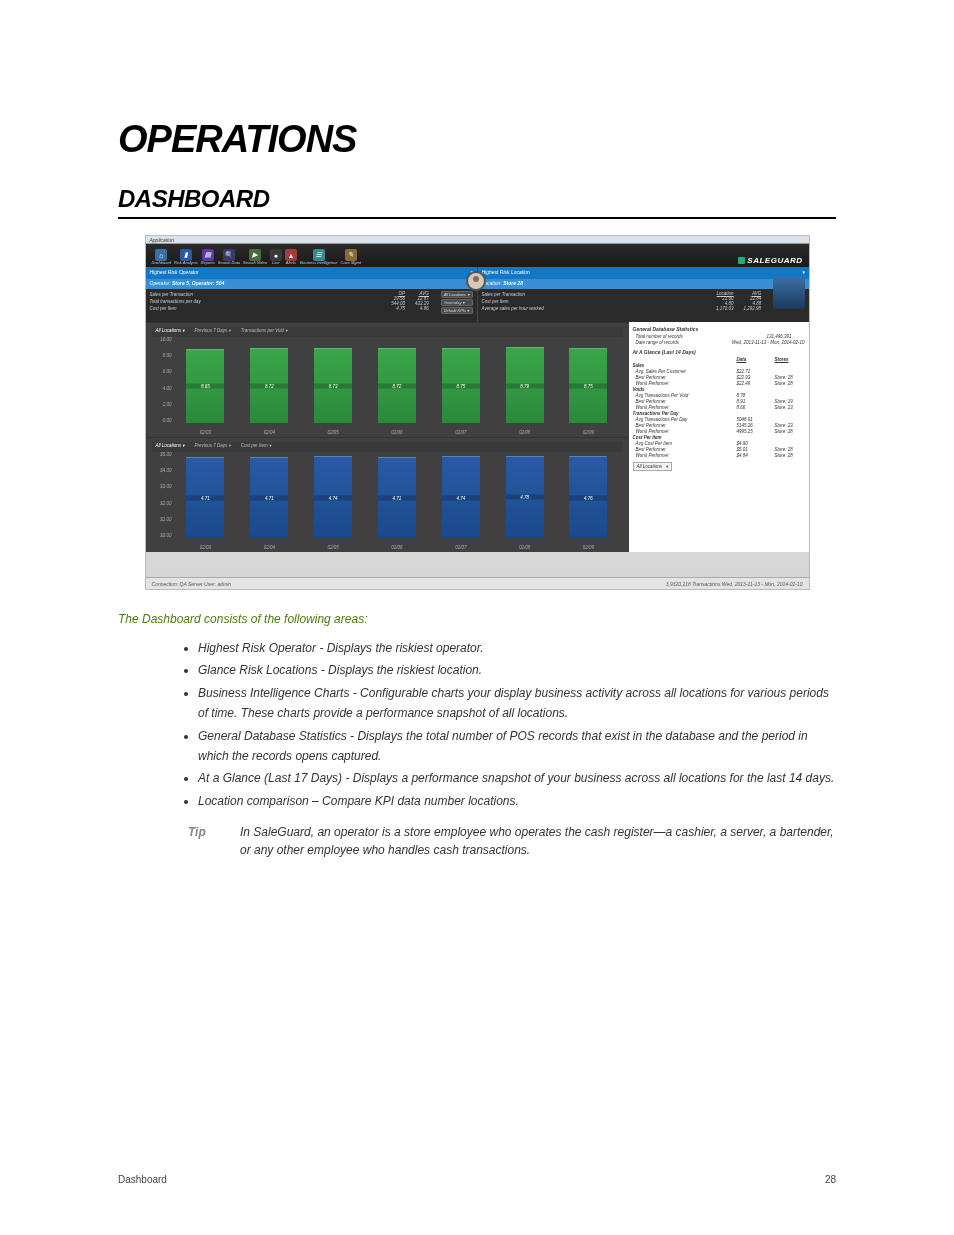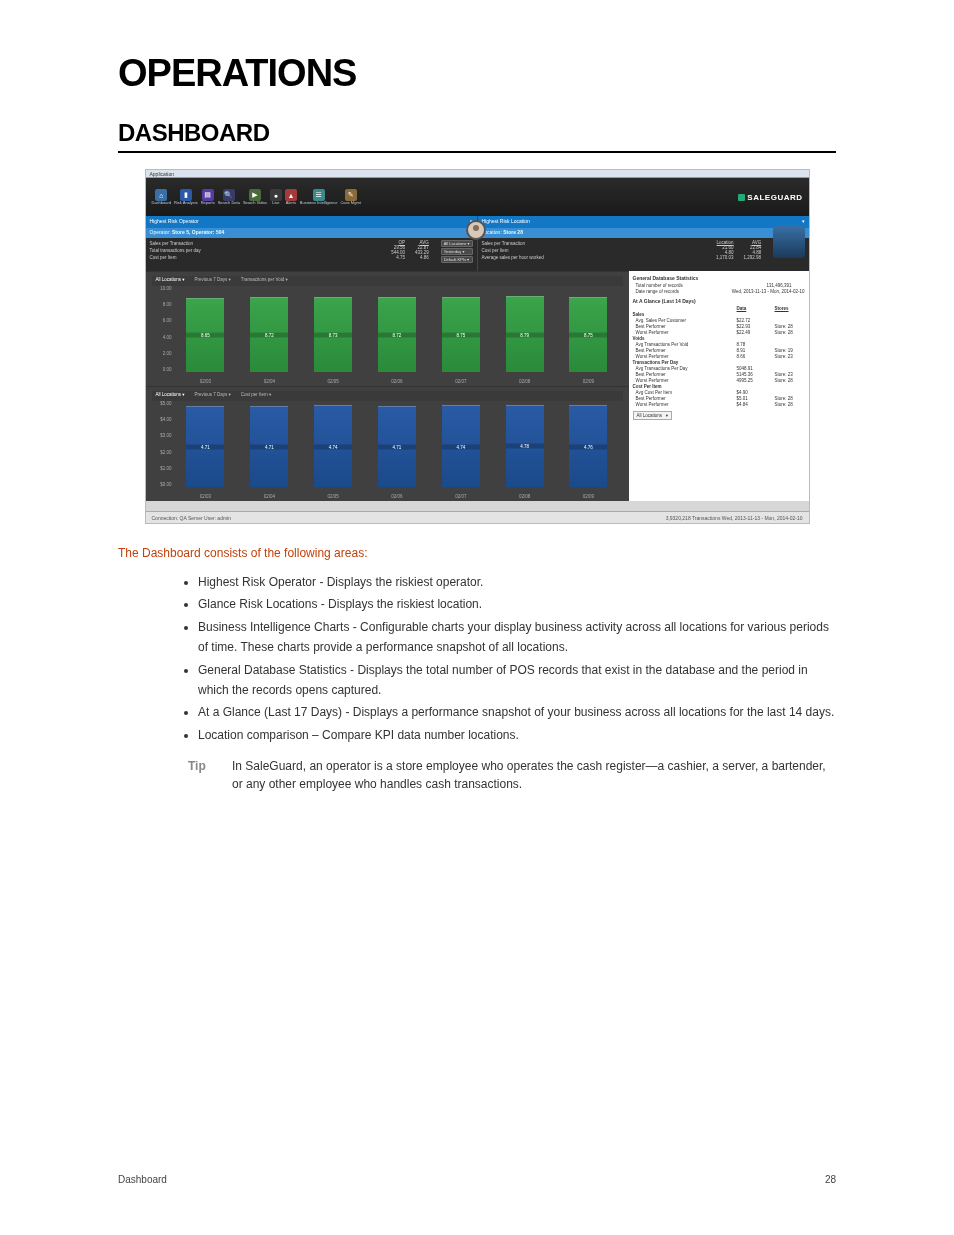--- a/index.html
+++ b/index.html
@@ -1,23 +1,23 @@
 <!DOCTYPE html>
 <html><head>
 <meta charset="utf-8">
 <style>
   * { box-sizing: border-box; margin: 0; padding: 0; }
   body { width: 954px; height: 1235px; background: #fff; font-family: Arial, sans-serif; color: #000; position: relative; }
-  .page { padding: 52px 118px 40px 118px; }
+  .page { padding: 118px 118px 40px 118px; font-style: italic; }
   h1.operations { font-size: 38px; font-weight: 900; letter-spacing: -1px; margin-bottom: 24px; font-family: Arial Black, Arial, sans-serif; }
   h2.dashboard { font-size: 24px; font-weight: 900; letter-spacing: -0.5px; border-bottom: 2px solid #000; padding-bottom: 4px; margin-bottom: 16px; font-family: Arial Black, Arial, sans-serif; }
   p.intro { font-size: 12px; line-height: 1.5; margin-bottom: 16px; color: #333; }
   .screenshot { width: 665px; height: 355px; margin: 0 auto 20px auto; background: linear-gradient(#e8e8e8,#d6d6d6); border: 1px solid #bbb; position: relative; font-size: 5px; color: #ddd; overflow: hidden; }
   .app-menubar { height: 8px; background: #dbe4ed; border-bottom:1px solid #999; font-size:5px; color:#333; padding-left:4px; line-height:8px; }
-  .app-toolbar { height: 38px; background: linear-gradient(#2a2a2a,#1a1a1a); display:flex; align-items:center; padding:2px 6px; justify-content: space-between; }
+  .app-toolbar { height: 23px; background: linear-gradient(#2a2a2a,#1a1a1a); display:flex; align-items:flex-end; padding:2px 6px; justify-content: space-between; }
   .tb-icons { display:flex; gap:3px; align-items:center; }
   .tb-btn { display:flex; flex-direction:column; align-items:center; gap:0px; }
   .tb-btn .ic { width:12px; height:12px; border-radius:2px; display:flex; align-items:center; justify-content:center; font-size:7px; color:#fff; }
   .tb-btn .lb { font-size:4px; color:#bcd; line-height:1; }
   .brand { font-size:8px; font-weight:bold; color:#fff; letter-spacing:0.5px; }
   .brand .shield { display:inline-block; width:7px; height:7px; background:#2a7; border-radius:1px; margin-right:2px; vertical-align:middle; }
   .risk-row { display:flex; height:55px; background:#2a2a2a; }
   .risk-half { flex:1; position:relative; }
   .risk-half + .risk-half { border-left:1px solid #444; }
   .risk-hdr { height:12px; background:#1277c4; color:#fff; font-size:5px; padding:2px 4px; display:flex; justify-content:space-between; }
@@ -49,25 +49,25 @@
   .stats-col { width:180px; background:#fff; color:#333; font-size:5px; padding:4px; overflow:hidden; }
   .stats-col .sect { margin-bottom:4px; }
   .stats-col .ttl { font-weight:bold; font-size:5px; margin-bottom:1px; }
   .stats-col .ln { display:flex; justify-content:space-between; padding:0.5px 0; font-size:4.5px; }
   .stats-col .ln .l { flex:1; padding-left:3px; }
   .stats-col .ln .d { width:38px; text-align:left; }
   .stats-col .ln .s { width:30px; text-align:left; }
   .stats-col .hd { font-weight:bold; text-decoration:underline; }
   .stats-col .dd2 { margin-top:4px; border:1px solid #aaa; padding:1px 3px; font-size:4.5px; display:inline-block; background:#f4f4f4; }
   .statusbar { position:absolute; left:0; right:0; bottom:0; height:12px; background:#e4e4e4; border-top:1px solid #aaa; font-size:5px; color:#555; display:flex; justify-content:space-between; align-items:center; padding:0 6px; }
-  .post-text { font-size:12px; line-height:1.5; color:#c2410c; }
+  .post-text { font-size:12px; line-height:1.5; color:#4d7c0f; }
   .post-text p { margin-bottom:10px; }
   ul.features { list-style: disc; margin:0 0 12px 80px; font-size:12px; line-height:1.7; color:#333; }
   ul.features li { margin-bottom:2px; }
-  .tip-row { display:flex; gap:10px; margin:5px 0 0 70px; font-size:12px; line-height:1.5; color:#333; }
+  .tip-row { display:flex; gap:18px; margin:5px 0 0 70px; font-size:12px; line-height:1.5; color:#333; }
   .tip-label { font-weight:900; color:#888; font-family: Arial Black, Arial, sans-serif; min-width:34px; }
   .footer { position:absolute; left:118px; right:118px; bottom:50px; display:flex; justify-content:space-between; font-size:10px; color:#444; }
   .i-home{background:#3a6fa5;} .i-bar{background:#2a5aa5;} .i-rep{background:#5a3aa5;} .i-sea{background:#3a3a6a;} .i-vid{background:#4a6a3a;} .i-live{background:#3a3a3a;} .i-alert{background:#a53a3a;} .i-bi{background:#3a8a8a;} .i-case{background:#8a6a3a;}
 </style>
 </head>
 <body>
 
 <div class="page">
   <h1 class="operations">OPERATIONS</h1>
   <h2 class="dashboard">DASHBOARD</h2>

